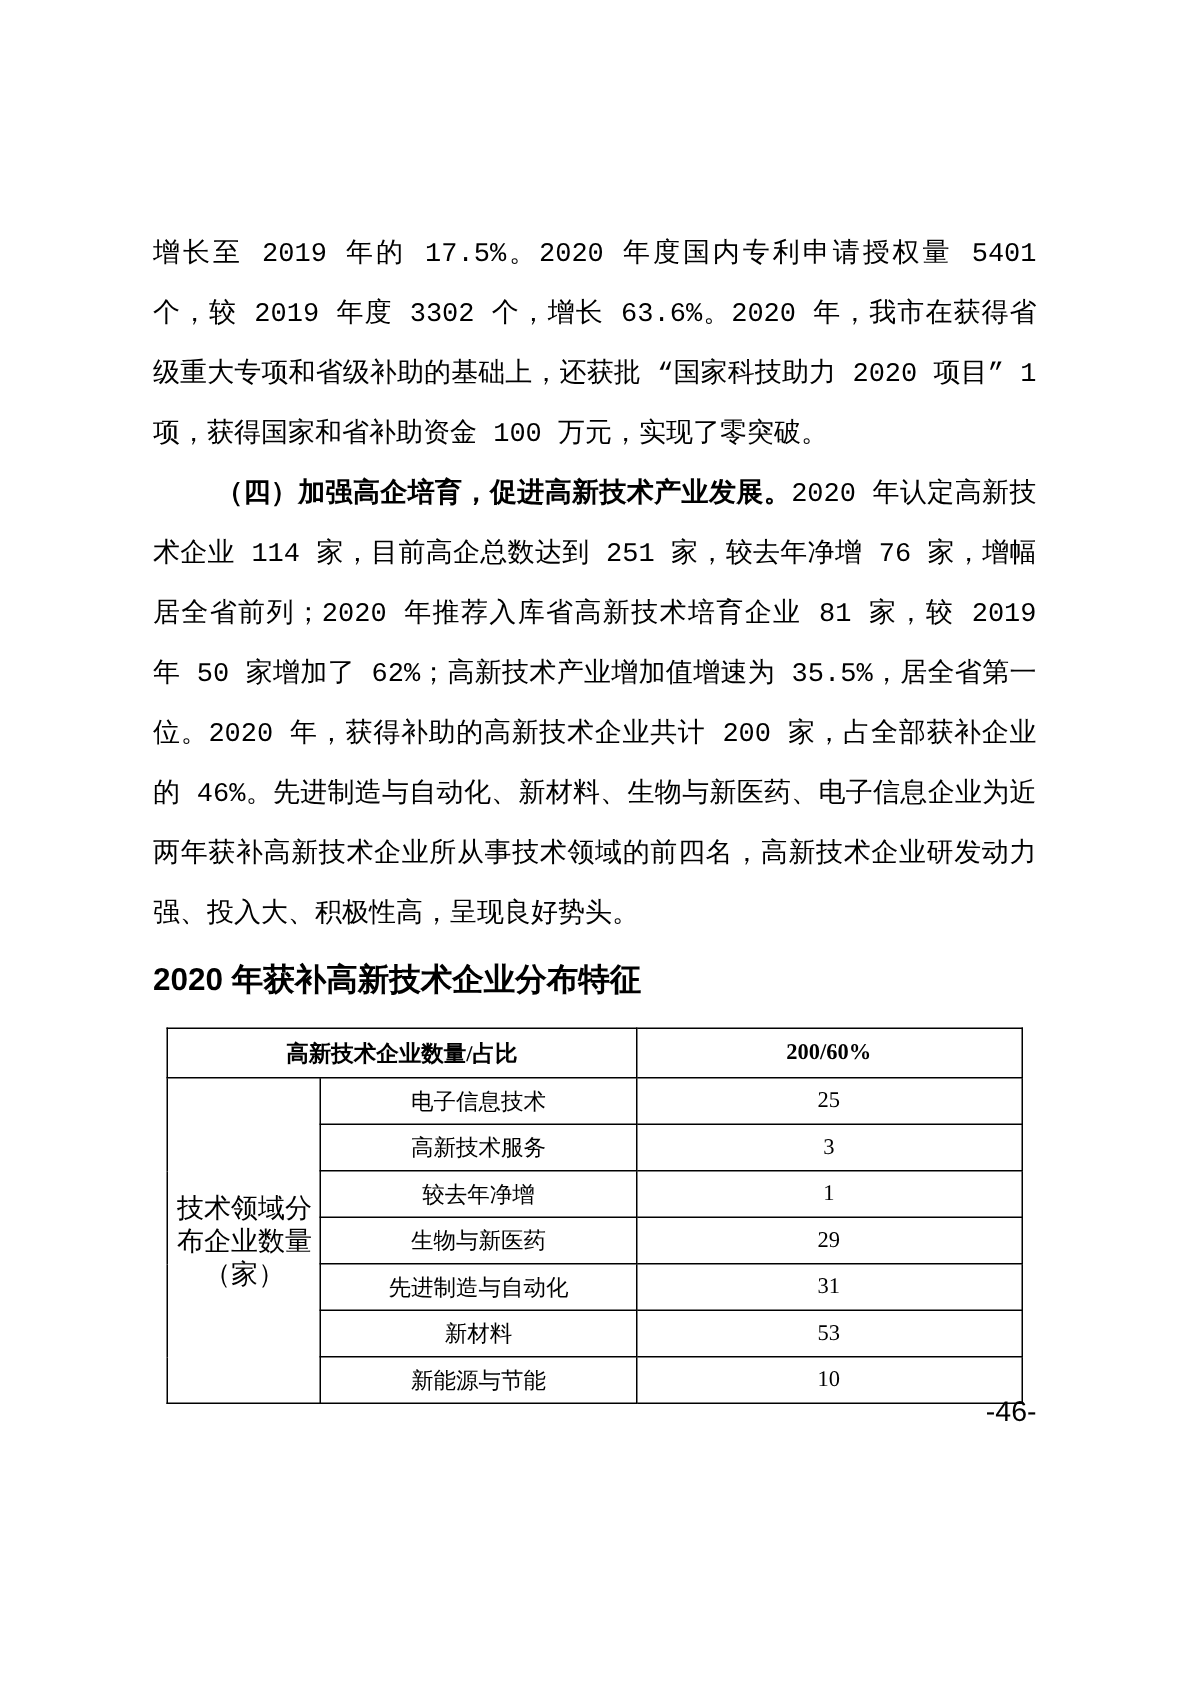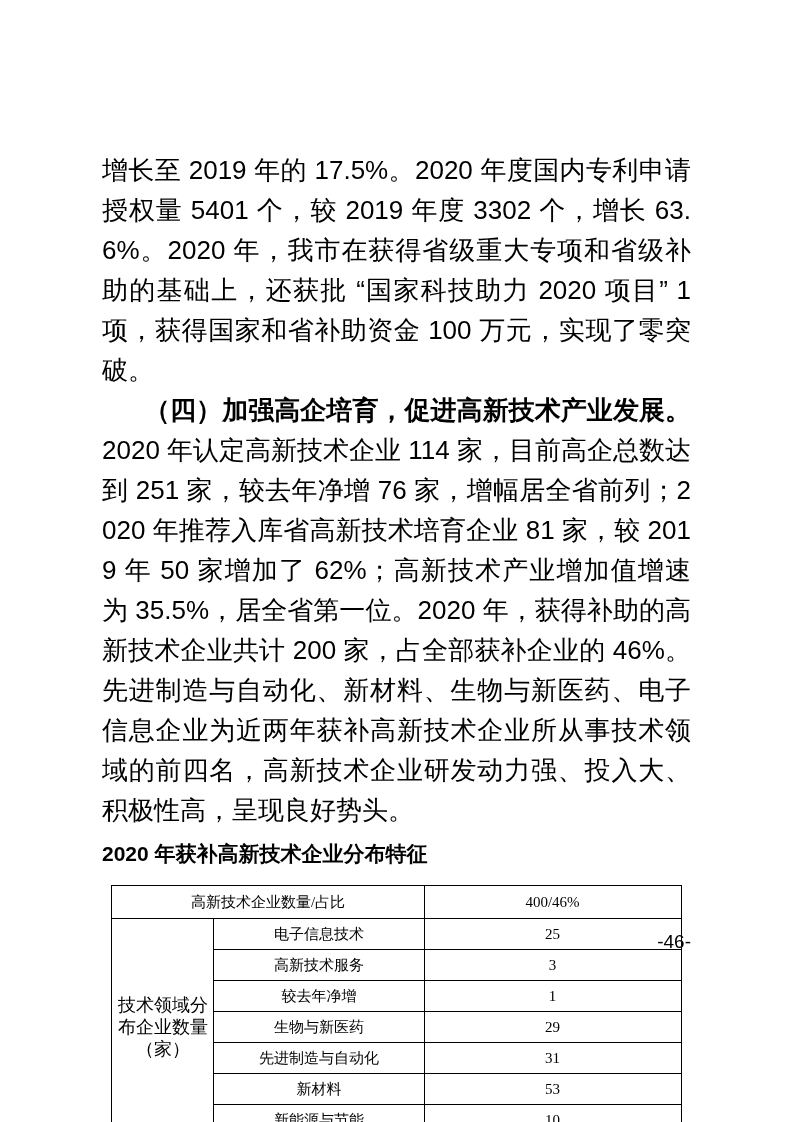--- a/index.html
+++ b/index.html
@@ -13,25 +13,26 @@
     overflow: hidden;
   }
   .content {
     position: absolute;
     left: 102px;
     top: 150px;
     width: 589px;
   }
   .para {
     margin: 0;
-    font-size: 26px;
+    font-size: 18px;
     line-height: 40px;
     text-align: justify;
     text-justify: inter-ideograph;
     word-break: break-all;
+    font-family: Liberation Mono, monospace;
   }
   .para.indent { text-indent: 42px; }
   .para .lead-bold { font-weight: bold; }
   .table-title {
     margin: 4px 0 0 0;
     font-size: 21px;
     line-height: 40px;
     font-weight: bold;
   }
   table.dist {
@@ -42,21 +43,21 @@
     font-family: "Liberation Serif", "DejaVu Serif", serif;
     font-size: 15px;
     color: #000000;
   }
   table.dist td {
     border: 1px solid #000000;
     text-align: center;
     vertical-align: middle;
     padding: 0 4px;
   }
-  tr.hdr-row  { height: 33px; }
+  tr.hdr-row  { height: 33px; font-weight: bold; }
   tr.body-row { height: 31px; }
   td.group-cell {
     font-size: 18px;
     line-height: 22px;
     padding: 0 1px;
   }
   .page-number {
     position: absolute;
     top: 930px;
     right: 102px;
@@ -78,21 +79,21 @@
 
     <table class="dist">
       <colgroup>
         <col style="width:102px">
         <col style="width:210px">
         <col style="width:257px">
       </colgroup>
       <tbody>
         <tr class="hdr-row">
           <td colspan="2">高新技术企业数量/占比</td>
-          <td>400/46%</td>
+          <td>200/60%</td>
         </tr>
         <tr class="body-row">
           <td rowspan="7" class="group-cell">技术领域分布企业数量（家）</td>
           <td>电子信息技术</td>
           <td>25</td>
         </tr>
         <tr class="body-row">
           <td>高新技术服务</td>
           <td>3</td>
         </tr>

